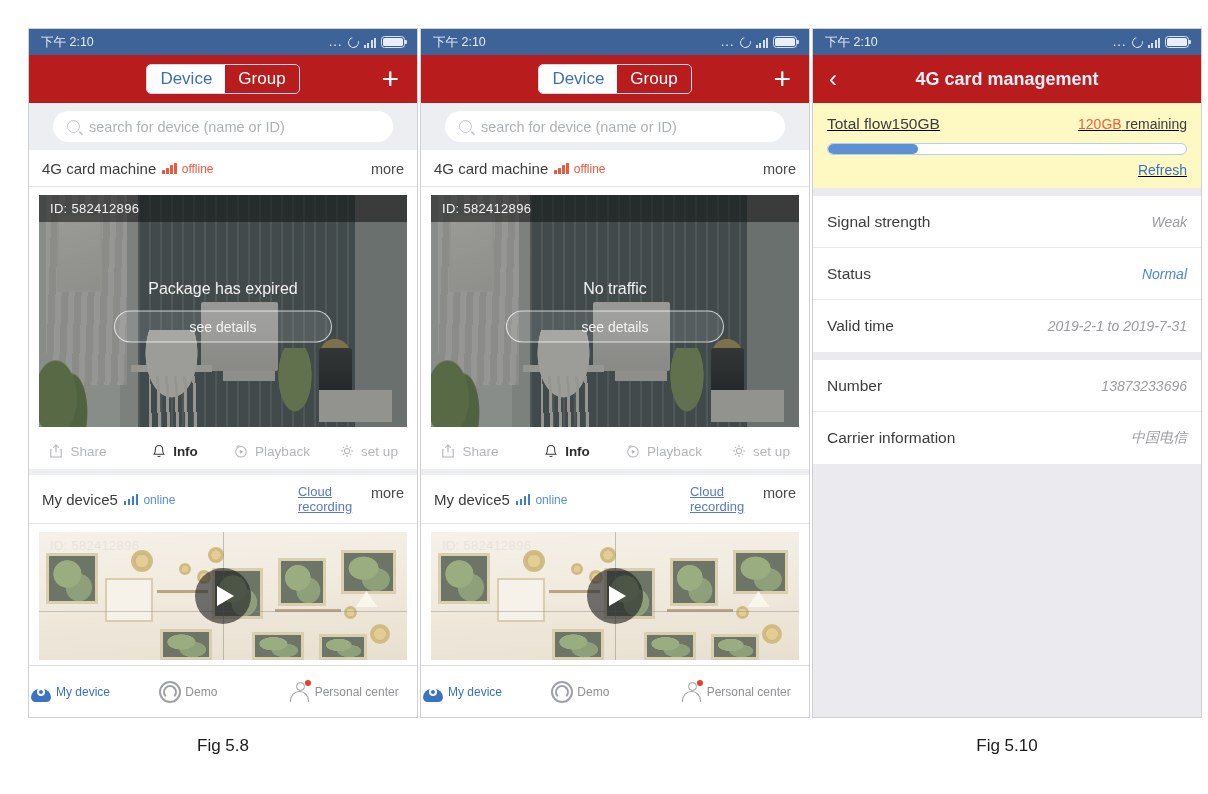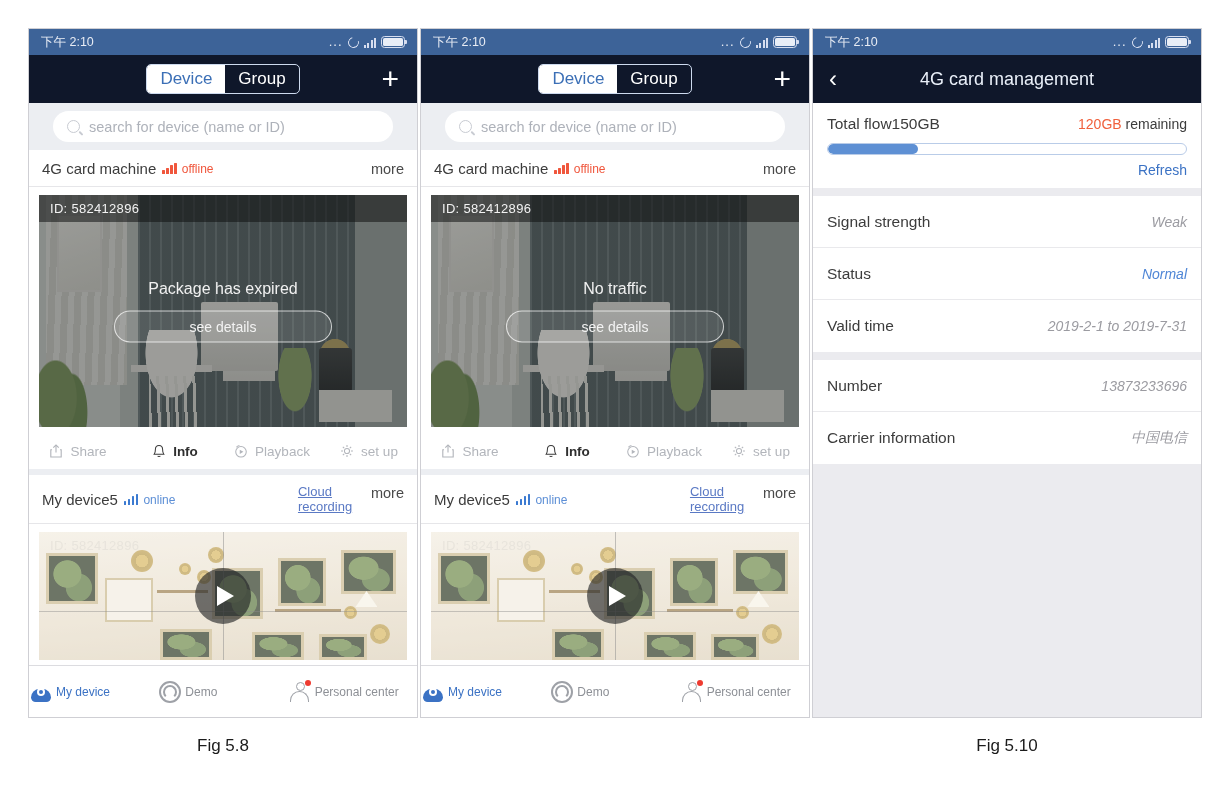--- a/index.html
+++ b/index.html
@@ -50,40 +50,40 @@
     position: relative; padding: 1.4px;
   }
   .sb-batt::after {
     content:""; position:absolute; right:-3.2px; top:3.4px;
     width:2px; height:4px; background:#d7def0; border-radius:0 1px 1px 0;
   }
   .sb-batt span { display:block; height:100%; width:100%; background:#e9eef7; border-radius:1.6px; }
 
   
   .navbar {
-    height: 48px; background: #0f172a;
+    height: 48px; background: #b91c1c;
     display: flex; align-items: center; justify-content: center;
     position: relative; flex: none;
   }
   .segmented {
     display: flex; border: 1px solid #cddaee; border-radius: 5px;
     overflow: hidden; height: 30px;
   }
   .seg {
     padding: 0 13px; display: flex; align-items: center;
     font-size: 17px; color: #ffffff; cursor: pointer;
   }
   .seg.active { background: #ffffff; color: #3b6fb6; }
   .plus-btn {
     position: absolute; right: 18px; top: 50%; transform: translateY(-50%);
     color: #fff; font-size: 30px; font-weight: 200; line-height: 1;
     cursor: pointer;
   }
   .navbar-title {
-    color: #eaf0f9; font-size: 18px;
+    color: #eaf0f9; font-size: 18px; font-weight: bold;
   }
   .back-chevron {
     position: absolute; left: 16px; top: 50%; transform: translateY(-50%);
     color: #fff; font-size: 24px; font-weight: 300; line-height: 1; cursor: pointer;
   }
 
   
   .search-wrap { background: #eceef2; padding: 8px 24px; flex: none; }
   .search-box {
     background: #fff; border-radius: 16px; height: 31px;
@@ -303,21 +303,21 @@
     border:1.8px solid #9ea1a7; border-bottom:none; border-radius:11px 11px 0 0;
   }
   .pc-badge {
     position:absolute; right:1px; top:0; width:6px; height:6px;
     border-radius:50%; background:#ee3b30;
   }
 
   
   .list-bg { flex:1; background:#ebebef; display:flex; flex-direction:column; overflow:hidden; }
   .group { background:#fff; }
-  .flow-block { background:#ffffff; padding:12px 14px 6px 14px; }
+  .flow-block { background:#fef9c3; padding:12px 14px 6px 14px;text-decoration:underline; }
   .flow-top { display:flex; align-items:baseline; justify-content:space-between; }
   .flow-label { font-size:15.5px; color:#3c3c3c; }
   .flow-right { font-size:14px; color:#3c3c3c; }
   .flow-right b { color:#f0603c; font-weight:normal; }
   .pbar {
     margin-top:10px; height:12px; border-radius:7px;
     border:1px solid #b9cce8; background:#fff; overflow:hidden;
   }
   .pbar-fill { height:100%; background:#5e90d4; border-radius:7px; }
   .refresh {

